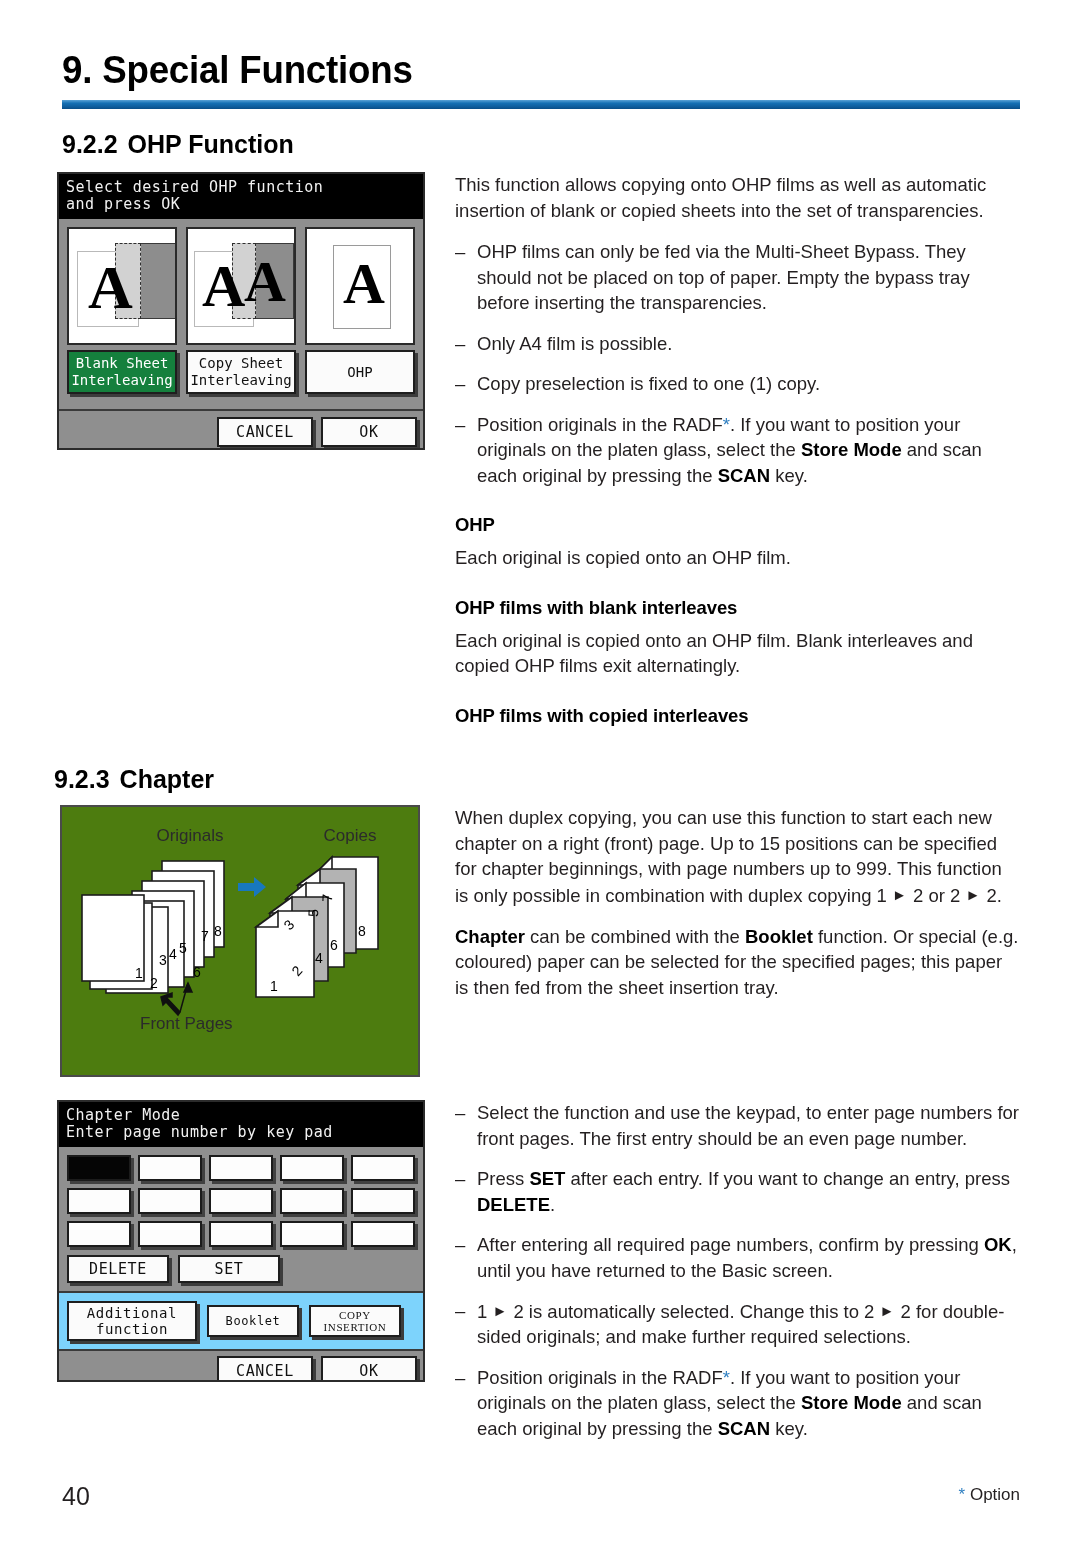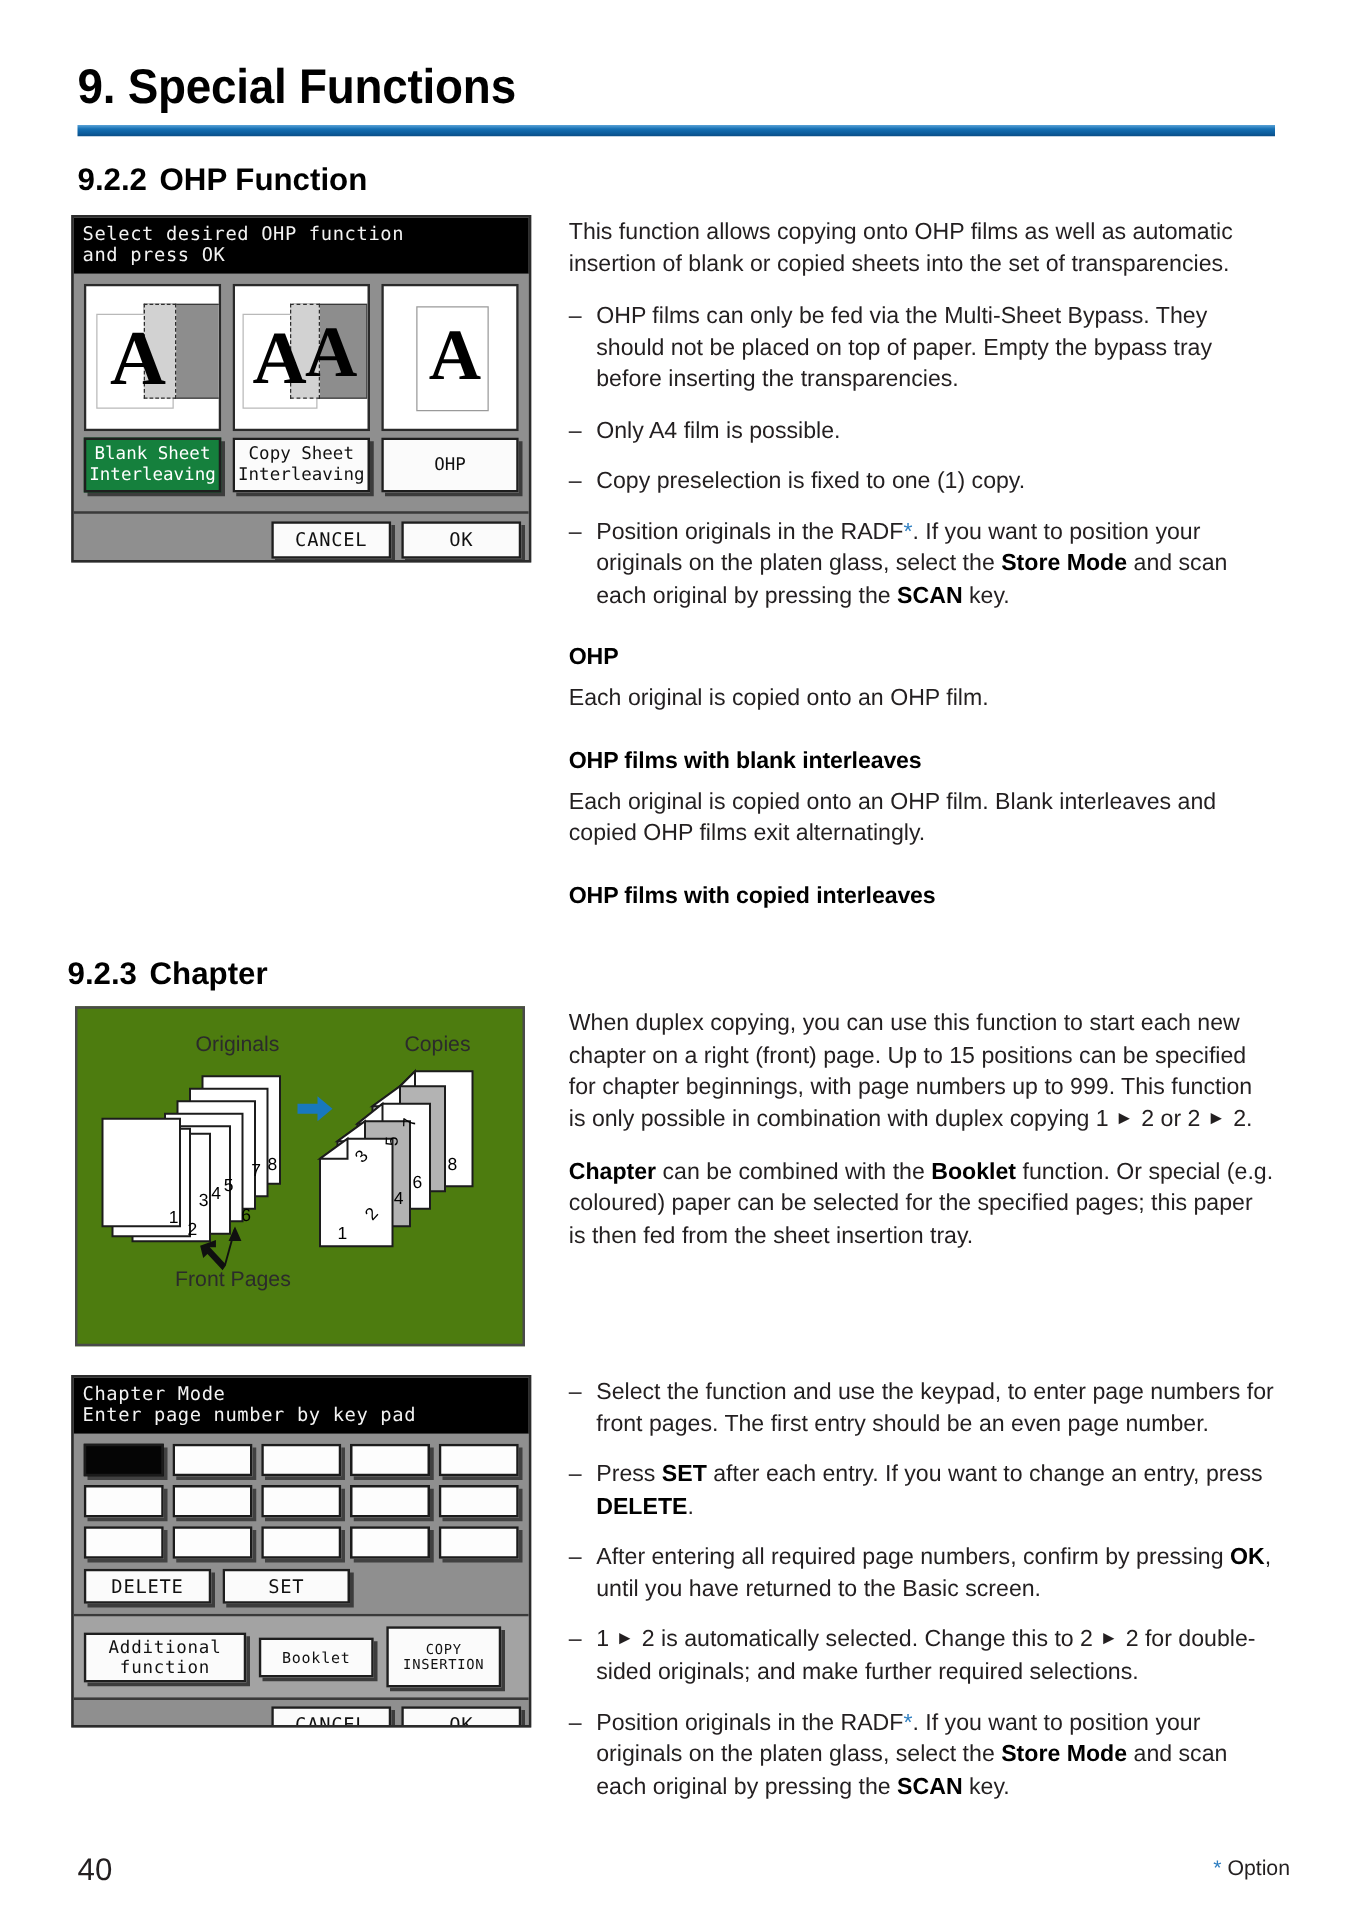--- a/index.html
+++ b/index.html
@@ -213,25 +213,25 @@
   .row-ds { display: flex; gap: 9px; }
   .row-ds .lcd-btn { height: 28px; }
   .btn-delete { width: 102px; }
   .btn-set { width: 102px; }
   .chap-mid {
     border-top: 2px solid #3a3a3a;
     padding: 8px;
     display: flex;
     align-items: center;
     gap: 10px;
-    background: #a3a3a3;
+    background: #7dd3fc;
   }
   .btn-addfn { width: 130px; height: 40px; font-size: 14px; line-height: 16px;}
   .btn-booklet { width: 92px; height: 32px; font-size: 12px; }
-  .btn-copyins { width: 92px; height: 49px; font-size: 11px; line-height: 12px; }
+  .btn-copyins { width: 92px; height: 32px; font-size: 11px; line-height: 12px; font-family: Liberation Serif, serif; }
   #lcd-chap .lcd-footbar { height: 42px; }
   #lcd-chap .foot-cancel { position: absolute; right: 110px; top: 5px; width: 96px; height: 30px; }
   #lcd-chap .foot-ok     { position: absolute; right: 6px;   top: 5px; width: 96px; height: 30px; }
 
   
   #diagram {
     position: absolute;
     left: 60px;
     top: 805px;
     width: 360px;
@@ -255,21 +255,21 @@
   
   .pagenum {
     position: absolute;
     left: 62px;
     top: 1482px;
     font-size: 25px;
     color: #231f20;
   }
   .option-note {
     position: absolute;
-    right: 48px;
+    right: 60px;
     top: 1485px;
     font-size: 17px;
     color: #231f20;
     white-space: nowrap;
   }
 </style>
 </head>
 <body>
 
 <div class="page">

